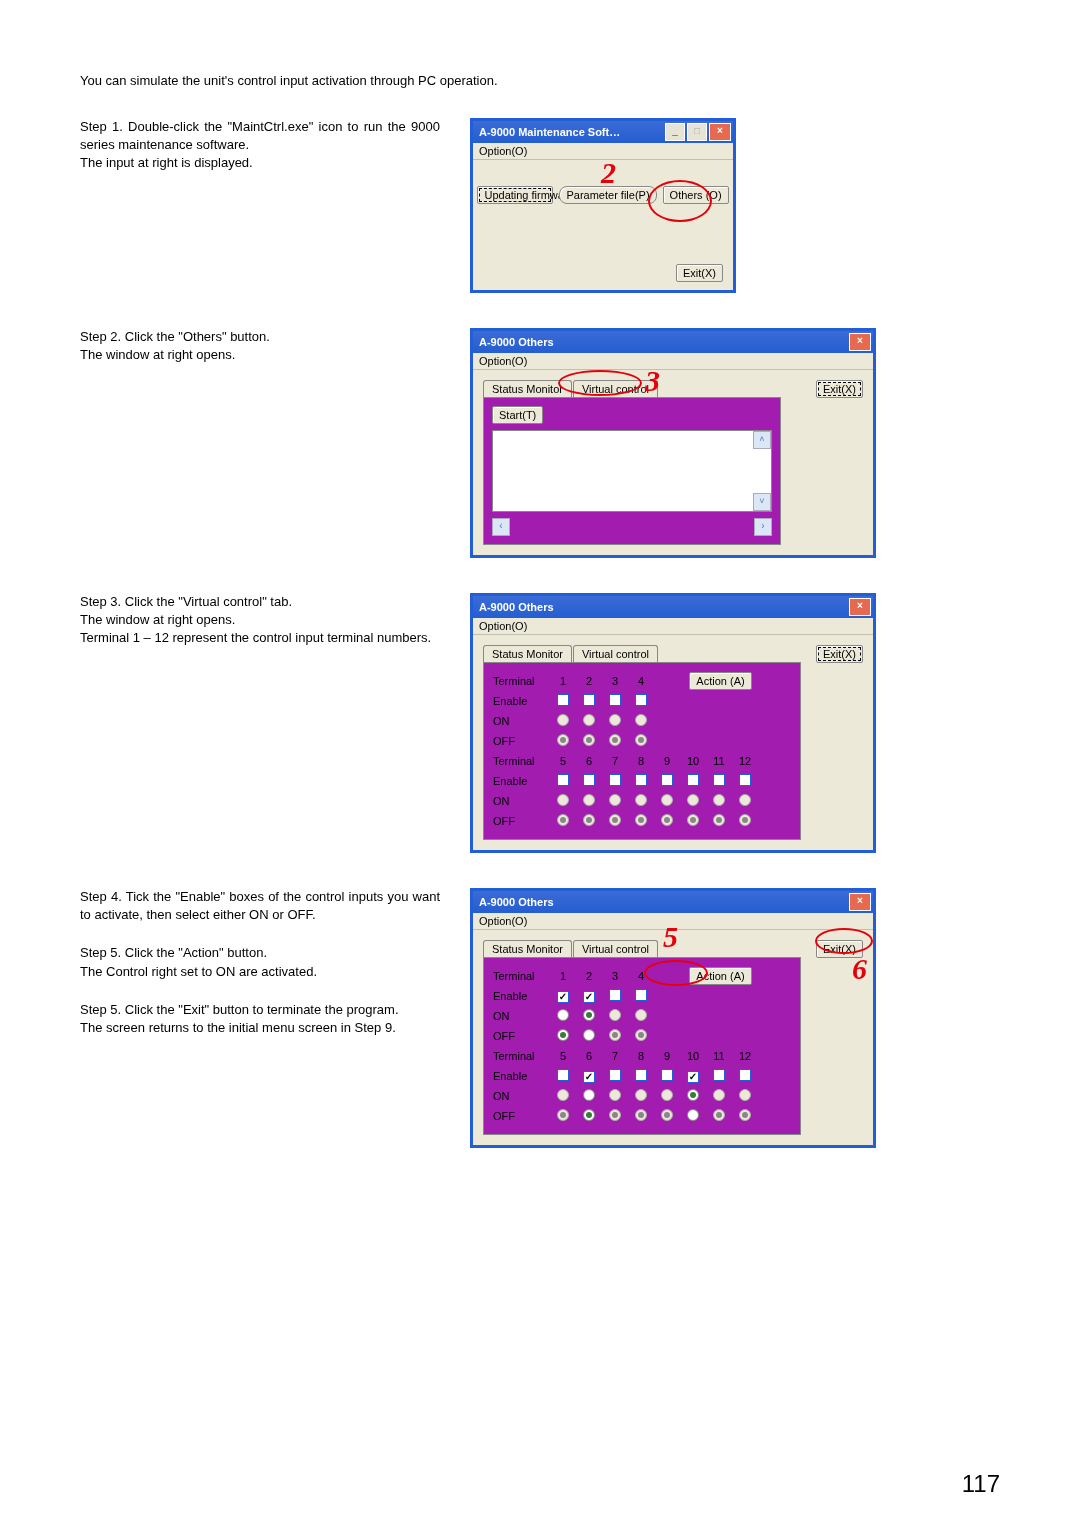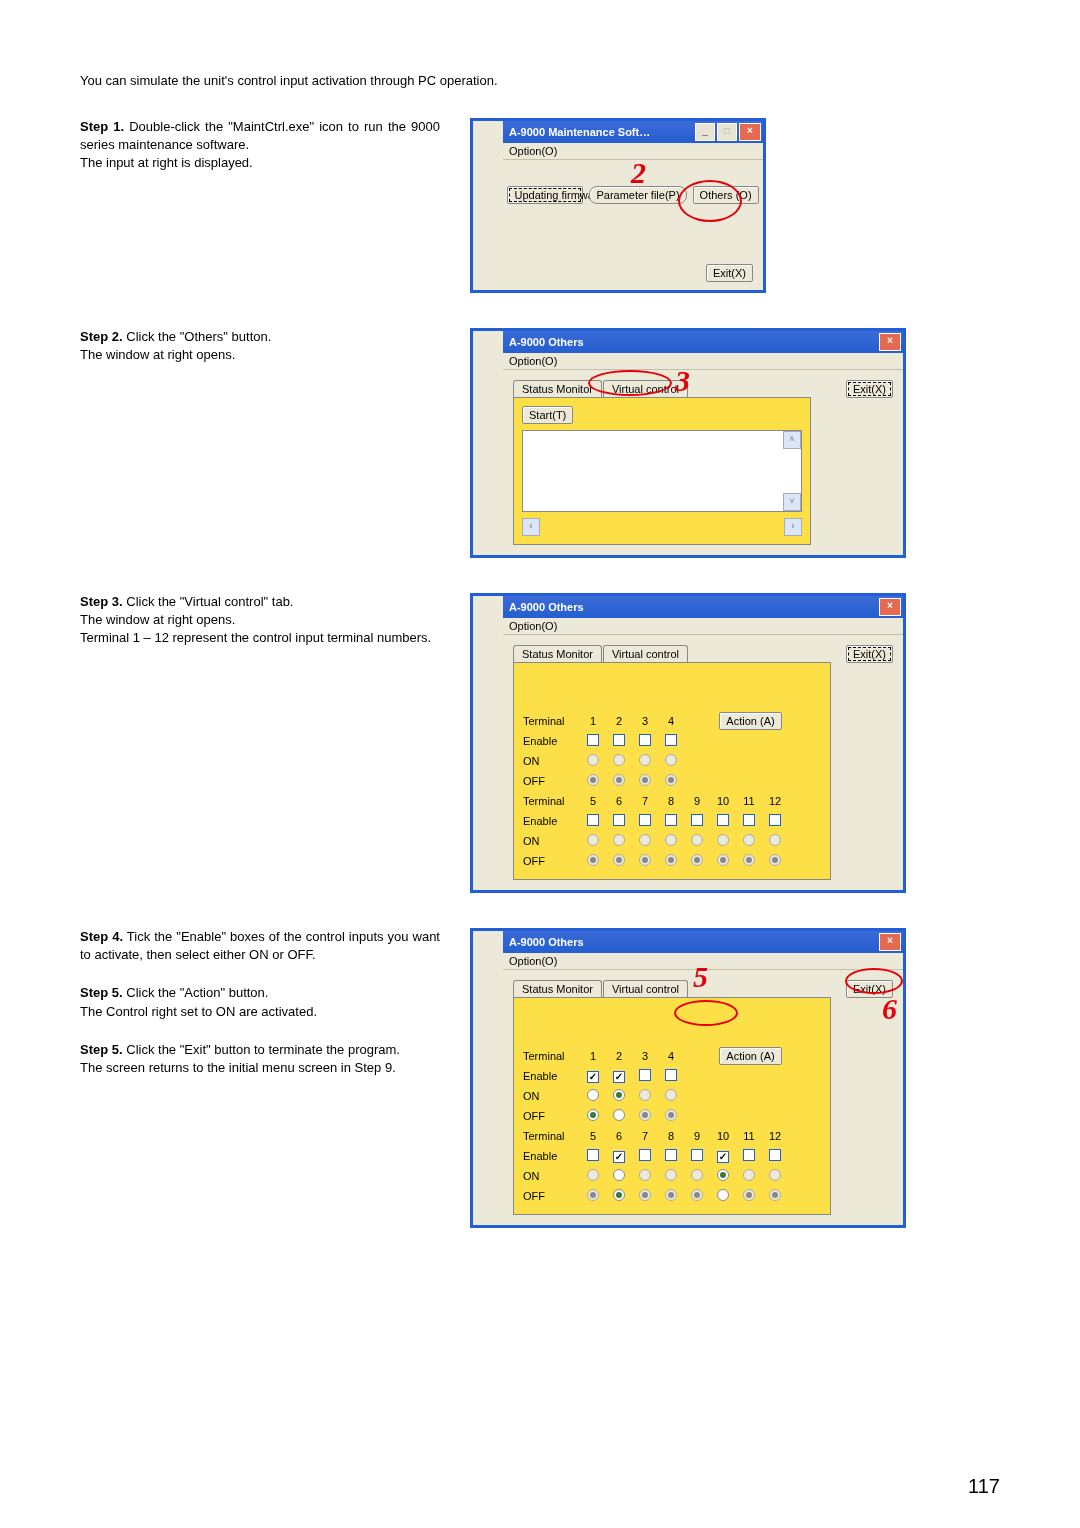--- a/index.html
+++ b/index.html
@@ -30,33 +30,32 @@
     align-items: flex-start;
     margin-bottom: 35px;
   }
   .step-text {
     width: 360px;
     flex-shrink: 0;
     text-align: justify;
     line-height: 1.4;
   }
   .step-text .lbl {
-    font-weight: bold;
+    font-weight: normal;
   }
   .fig {
     margin-left: 30px;
     flex: 1;
   }
 
   
   .win {
     border: 3px solid #225ed8;
     background: #ece9d8;
     font-size: 11px;
-    padding-left: 30px;
   }
   .title-bar {
     display: flex;
     align-items: center;
     justify-content: space-between;
     background: linear-gradient(#3b6bd6, #245ed0);
     color: #fff;
     height: 22px;
     padding: 0 2px 0 6px;
     font-weight: bold;
@@ -140,29 +139,28 @@
     border-radius: 3px 3px 0 0;
   }
   .tab.inactive {
     background: #ece9d8;
   }
   .tab.active {
     background: #ece9d8;
   }
   .pane {
     border: 1px solid #888;
-    background: #fde047;
+    background: #a21caf;
     padding: 8px;
   }
 
   
   table.term {
     border-collapse: collapse;
     font-size: 11px;
-    margin-top: 40px;
   }
   table.term td, table.term th {
     text-align: center;
     width: 24px;
     height: 18px;
     font-weight: normal;
   }
   table.term .rowlbl {
     text-align: left;
     width: 56px;
@@ -205,21 +203,21 @@
     border-color: #aaa;
   }
   .rad.dis.sel::after {
     background: #888;
   }
 
   .page-num {
     position: absolute;
     right: 80px;
     bottom: 30px;
-    font-size: 20px;
+    font-size: 24px;
   }
   .scroll-stub {
     display: flex;
     justify-content: space-between;
     align-items: center;
     margin-top: 6px;
   }
   .scroll-stub .arrow {
     width: 16px;
     height: 16px;

